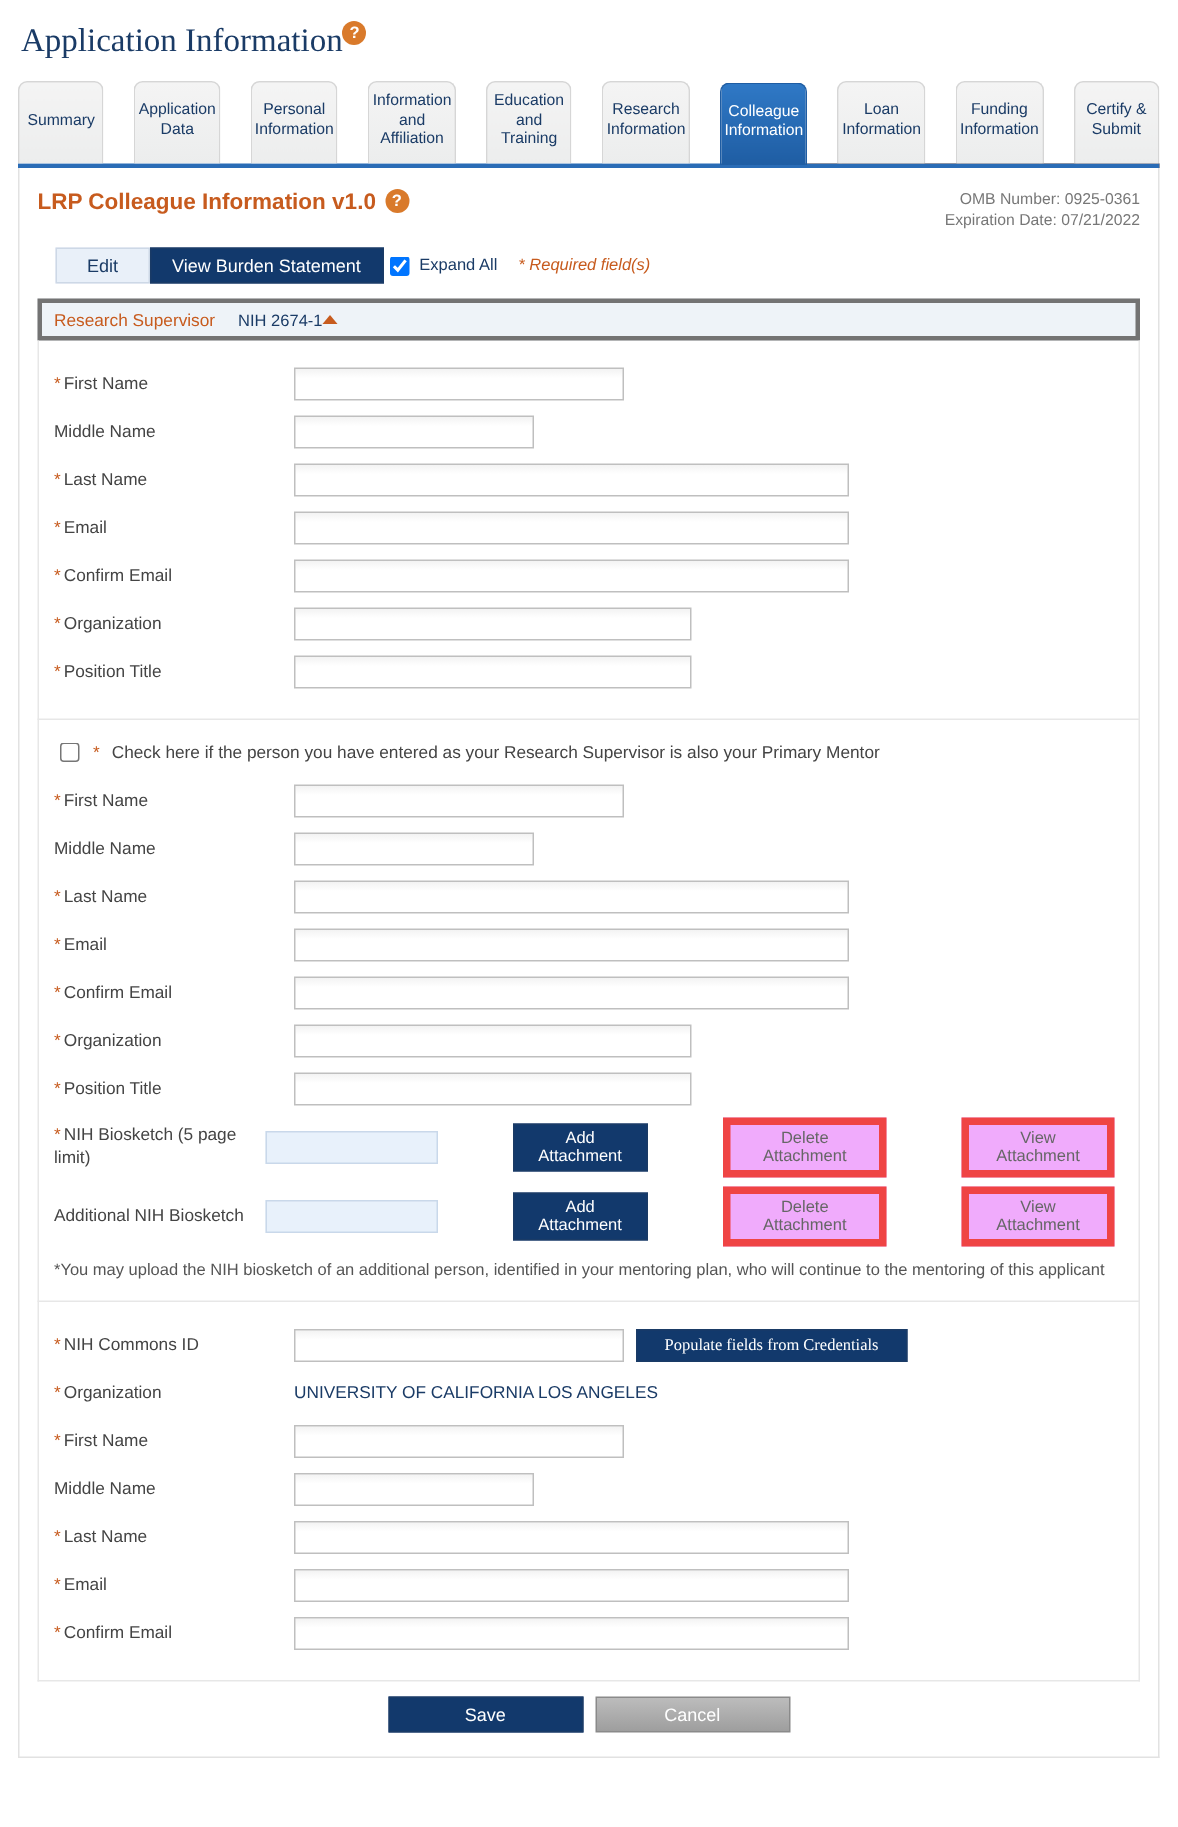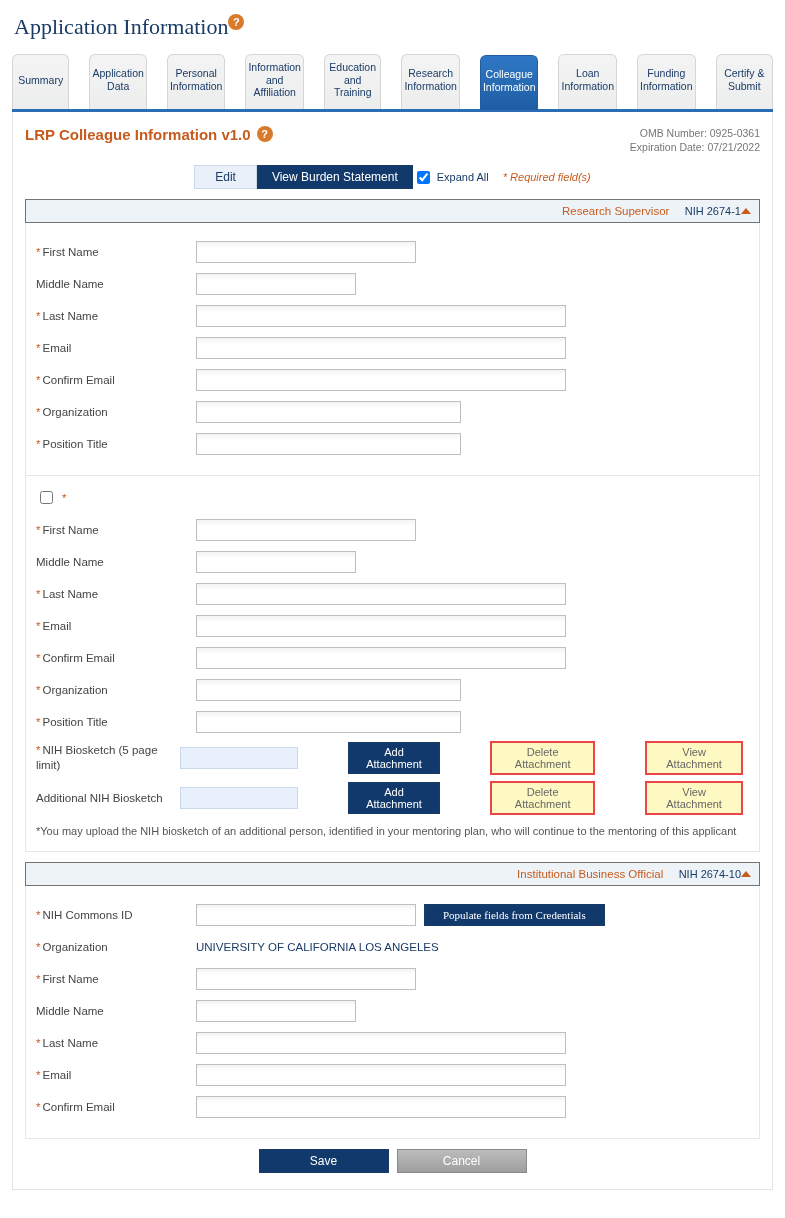--- a/index.html
+++ b/index.html
@@ -93,61 +93,61 @@
     gap:6px;
   }
   .panel-meta {
     text-align:right;
     font-size:10.5px;
     color:#777;
     line-height:1.4;
   }
   .action-row {
     display:flex;
-    justify-content:center;
+    justify-content:flex-start;
     align-items:center;
     margin: 4px 12px 2px;
   }
   .left-actions { display:flex; gap:0; }
   .btn {
     border:1px solid #1a3b66;
     background:#12396c;
     color:#fff;
     padding:4px 14px;
     font-size:12px;
     cursor:pointer;
   }
   .btn.light {
     background:#e9f0f9;
     color:#1a3b66;
     border:1px solid #cdd8e6;
     padding:4px 20px;
   }
   .btn.grey {
-    background:#fef9c3;
+    background:#f0abfc;
     color:#666;
-    border:2px solid #ef4444;
+    border:5px solid #ef4444;
   }
   .btn.small {
     padding:3px 10px;
     font-size:11px;
   }
   .right-actions {
     display:flex;
     align-items:center;
     gap:14px;
     font-size:11px;
   }
   .req-note { color:#c75b1e; font-style:italic; }
   .section-bar {
     background:#eef3f8;
-    border:1px solid #737373;
+    border:3px solid #737373;
     padding:4px 8px;
     display:flex;
-    justify-content:flex-end;
+    justify-content:flex-start;
     align-items:center;
     margin-top:10px;
   }
   .section-bar .title {
     color:#c75b1e;
     font-size:11.5px;
   }
   .section-bar .code {
     color:#1a3b66;
     margin-left:12px;
@@ -308,20 +308,21 @@
     <div class="field-row">
         <div class="field-label"><span class="req">*</span><span>Position Title</span></div>
         <input type="text" class="w-mid" style="">
       </div>
   </div>
 
   <div class="section-body">
     <div class="checkbox-line">
       <input type="checkbox" style="">
       <span class="req">*</span>
+      <span>Check here if the person you have entered as your Research Supervisor is also your Primary Mentor</span>
     </div>
     <div class="field-row">
         <div class="field-label"><span class="req">*</span><span>First Name</span></div>
         <input type="text" class="w-med" style="">
       </div>
     <div class="field-row">
         <div class="field-label"><span>Middle Name</span></div>
         <input type="text" class="w-short" style="">
       </div>
     <div class="field-row">
@@ -355,27 +356,20 @@
     <div class="field-row attach-row">
       <div class="field-label"><span>Additional NIH Biosketch</span></div>
       <span class="file-display"></span>
       <button class="btn small">Add Attachment</button>
       <button class="btn small grey">Delete Attachment</button>
       <button class="btn small grey">View Attachment</button>
     </div>
     <div class="note-text">*You may upload the NIH biosketch of an additional person, identified in your mentoring plan, who will continue to the mentoring of this applicant</div>
   </div>
 
-  <div class="section-bar">
-    <div>
-      <span class="title">Institutional Business Official</span>
-      <span class="code">NIH 2674-10</span>
-    </div>
-    <div class="collapse"></div>
-  </div>
   <div class="section-body">
     <div class="field-row">
       <div class="field-label"><span class="req">*</span><span>NIH Commons ID</span></div>
       <input type="text" class="w-med" style="margin-right: 8px;">
       <button class="btn small" style="padding:4px 18px;font-family:Liberation Serif, serif;">Populate fields from Credentials</button>
     </div>
     <div class="field-row">
       <div class="field-label"><span class="req">*</span><span>Organization</span></div>
       <span class="org-static">UNIVERSITY OF CALIFORNIA LOS ANGELES</span>
     </div>

